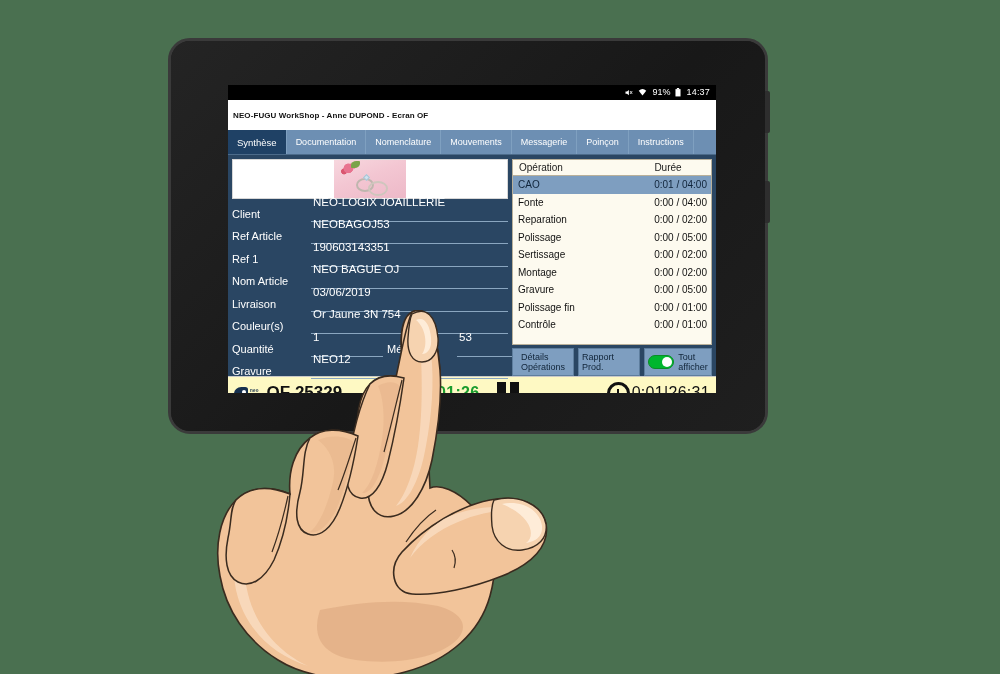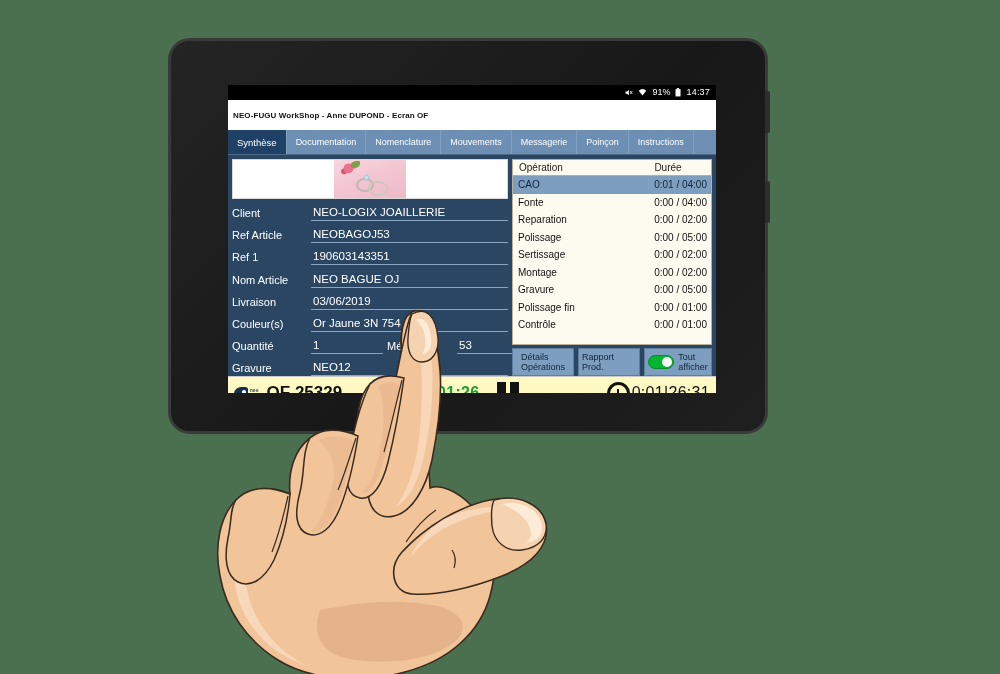--- a/index.html
+++ b/index.html
@@ -135,21 +135,21 @@
     display: flex; align-items: flex-end;
     height: 22.5px; padding-top: 2px;
   }
   .field-label {
     color: #ffffff; font-size: 11px;
     width: 79px; flex: none; padding-bottom: 2px;
   }
   .field-value {
     flex: 1; color: #ffffff; font-size: 11.5px;
     border-bottom: 1px solid #8aa6c0;
-    padding-bottom: 2px; padding-left: 2px;
+    padding-bottom: 13px; padding-left: 2px;
     min-width: 0; overflow: hidden; white-space: nowrap;
   }
   .field-row.split .field-value.qty { flex: 0 0 72px; }
   .field-row.split .field-label.sec { width: 74px; text-align: left; padding-left: 4px; }
   .field-row.split .field-value.metric { flex: 0 0 60px; }
 
   
   #right-panel { flex: 1; display: flex; flex-direction: column; }
   #op-table {
     background: #fdfaef;

